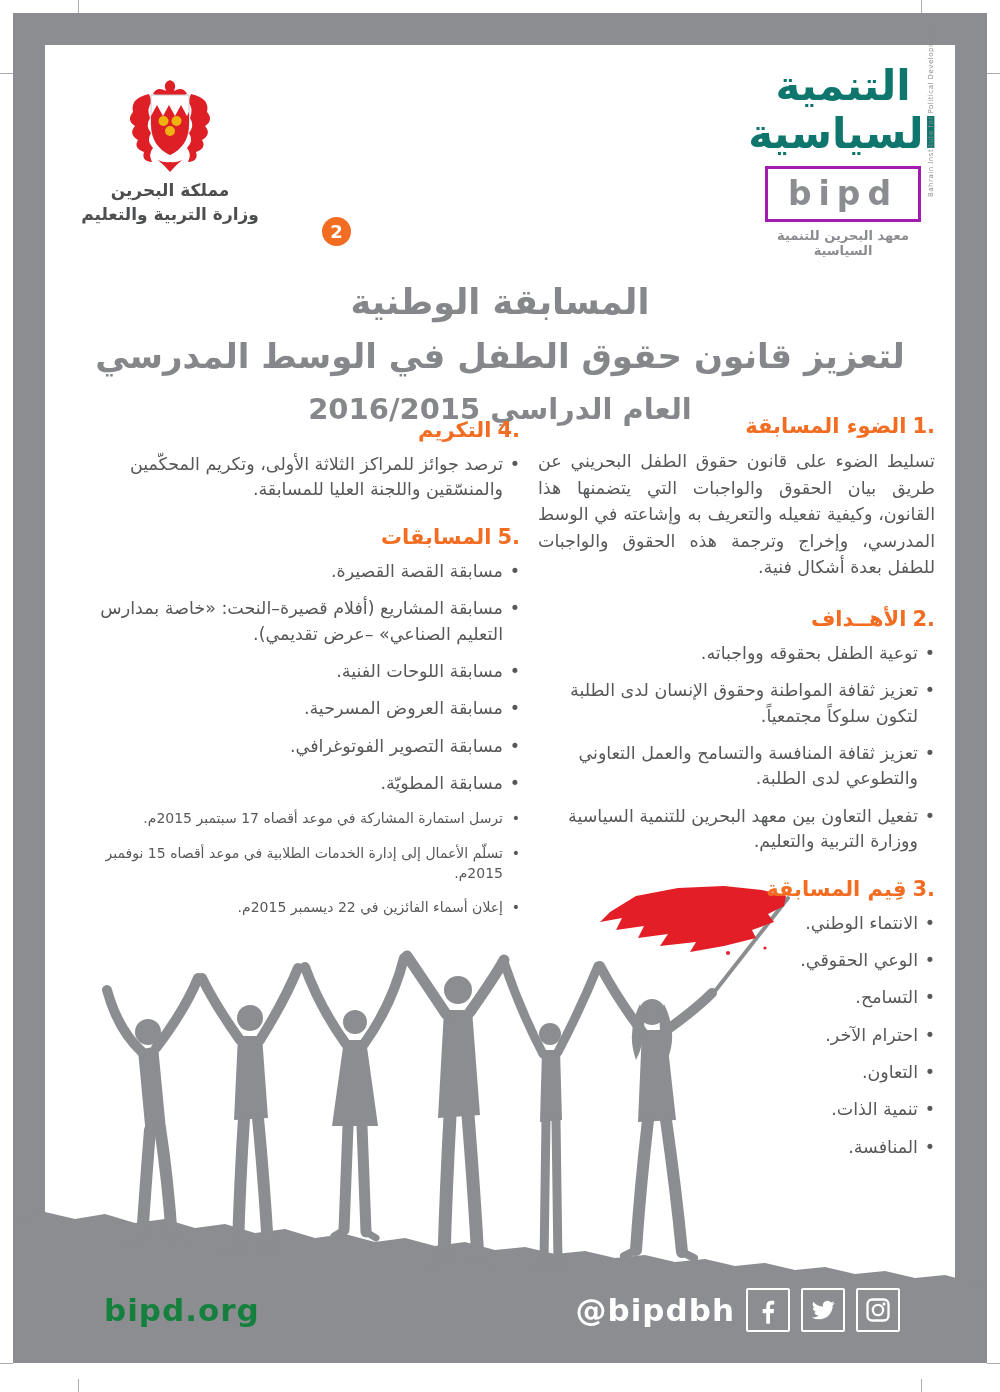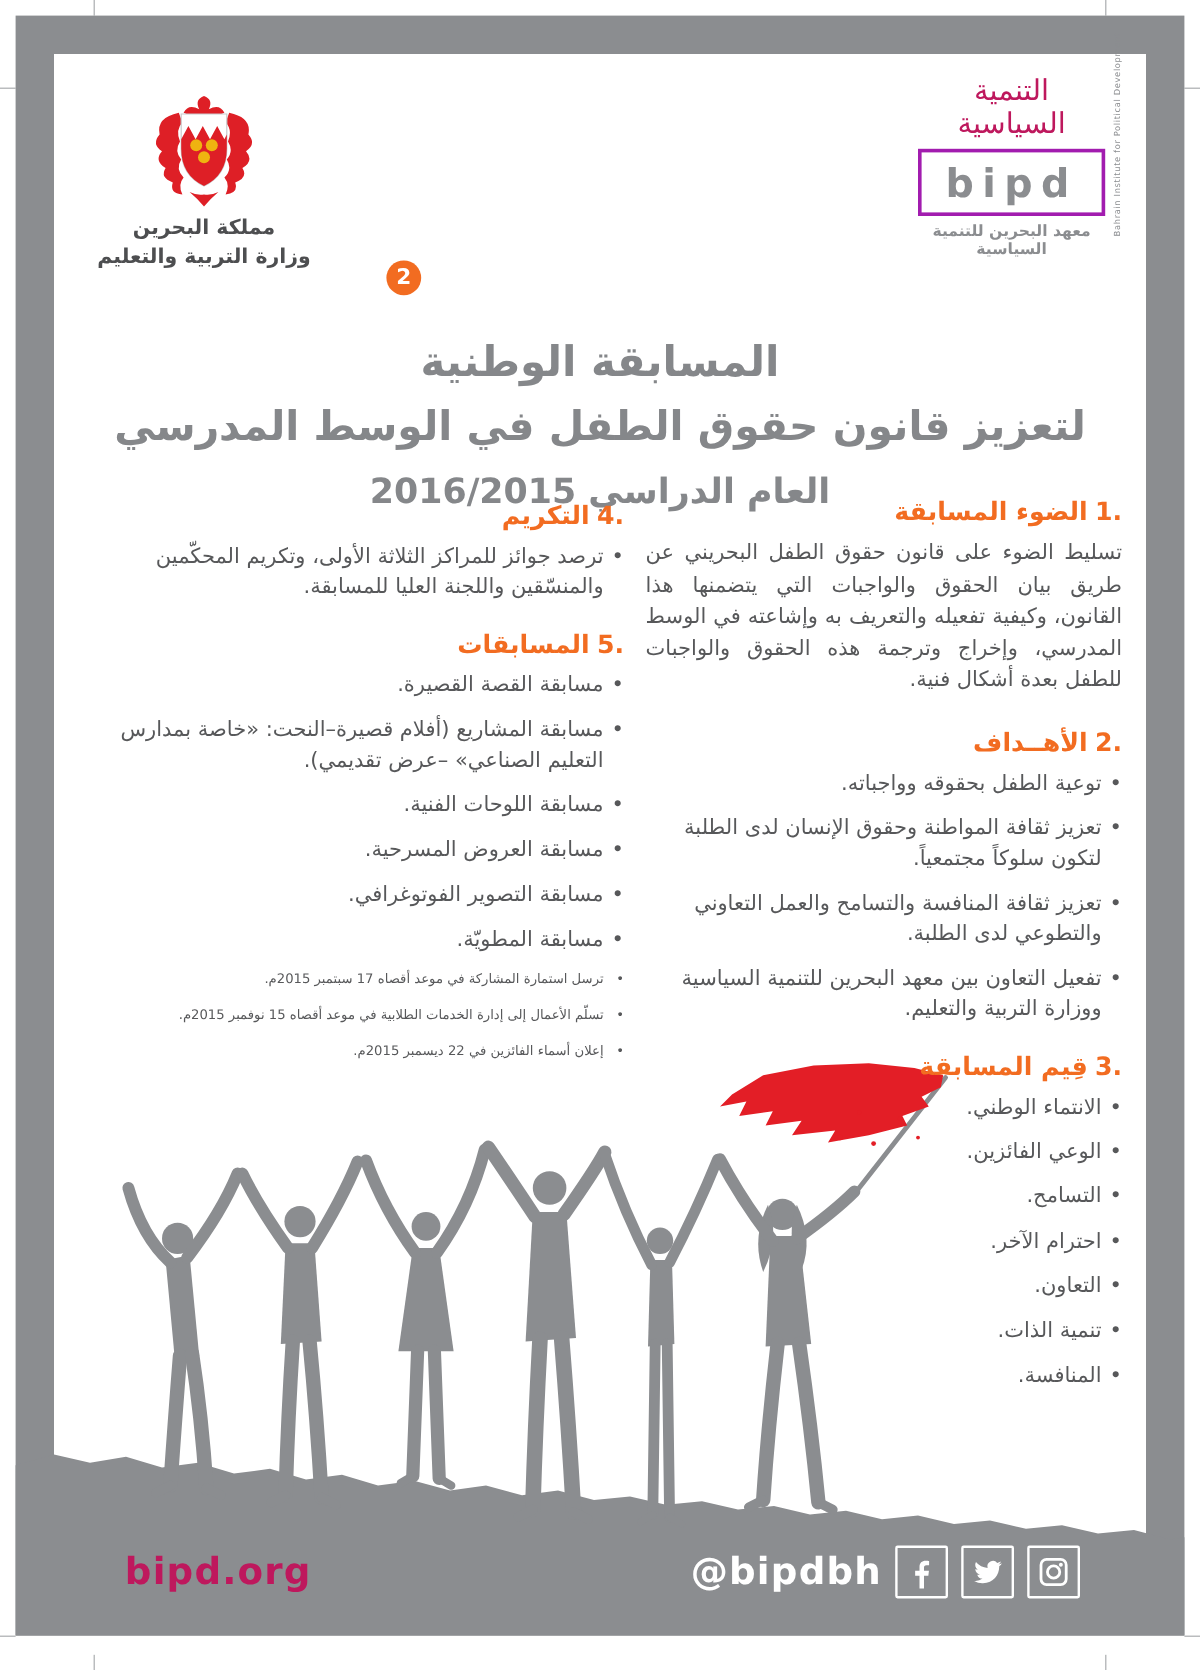--- a/index.html
+++ b/index.html
@@ -11,21 +11,21 @@
   .frame{position:absolute;left:13px;top:13px;width:974px;height:1350px;background:#8B8D90;}
   .content{position:absolute;left:45px;top:45px;width:910px;height:1286px;background:#ffffff;}
 
   
   .moe{position:absolute;left:70px;top:78px;width:200px;text-align:center;z-index:4;}
   .moe .crest{display:block;margin:0 auto 6px auto;}
   .moe .l1{font-size:17px;font-weight:bold;color:#4d4e50;}
   .moe .l2{font-size:17px;font-weight:bold;color:#4d4e50;margin-top:4px;}
 
   .bipd{position:absolute;left:748px;top:62px;width:190px;text-align:center;z-index:4;}
-  .bipd .kufic{color:#be185d;font-weight:normal;font-size:24px;line-height:1.15;}
+  .bipd .kufic{color:#0f766e;font-weight:bold;font-size:42px;line-height:1.15;}
   .bipd .box{margin:7px auto 0 auto;width:150px;height:50px;border:3px solid #a21caf;
              display:flex;align-items:center;justify-content:center;}
   .bipd .box span{color:#8B8D90;font-weight:bold;font-size:33px;letter-spacing:7px;line-height:1;}
   .bipd .env{position:absolute;right:-58px;top:66px;transform:rotate(-90deg);transform-origin:center;
              font-size:7px;color:#8B8D90;letter-spacing:.5px;white-space:nowrap;width:130px;text-align:center;}
   .bipd .cap{margin-top:6px;font-size:13px;font-weight:bold;color:#8B8D90;}
 
   
   .badge{position:absolute;left:322px;top:217px;width:29px;height:29px;border-radius:50%;
          background:#F26C21;color:#fff;font-weight:bold;font-size:18px;display:flex;
@@ -40,27 +40,27 @@
   .col-right{left:538px;top:414px;width:397px;}
   .col-left{left:62px;top:418px;width:458px;}
   .sec-h{color:#F26C21;font-weight:bold;font-size:21px;margin:0 0 10px 0;}
   .sec-h .num{display:inline-block;margin-left:6px;}
   .body-p{font-size:17.5px;line-height:1.52;text-align:justify;margin:0;}
   ul.blist{list-style:none;margin:0;padding:0;}
   ul.blist li{position:relative;padding-right:17px;margin-bottom:12px;font-size:17.5px;line-height:1.45;text-align:right;}
   ul.blist li::before{content:"•";position:absolute;right:0;top:0;color:#57585A;}
   .gap-t{margin-top:26px;}
   .gap-t2{margin-top:22px;}
-  ul.small li{font-size:11px;margin-bottom:14px;}
+  ul.small li{font-size:14px;margin-bottom:14px;}
 
   
   .illus{position:absolute;left:0;top:0;width:1000px;height:1392px;z-index:3;pointer-events:none;}
 
   
-  .foot-web{position:absolute;left:104px;top:1292px;color:#be185d;font-weight:bold;font-size:31px;z-index:5;letter-spacing:1px;}
+  .foot-web{position:absolute;left:104px;top:1292px;color:#15803d;font-weight:bold;font-size:31px;z-index:5;letter-spacing:1px;}
   .foot-right{position:absolute;right:100px;top:1288px;display:flex;align-items:center;gap:11px;z-index:5;margin-left:16px;}
   .foot-handle{color:#fff;font-weight:bold;font-size:31px;letter-spacing:1px;margin-left:4px;}
   .soc{width:40px;height:40px;border:2px solid #fff;border-radius:2px;display:flex;align-items:center;justify-content:center;}
   .soc svg{display:block;}
 </style>
 </head>
 <body>
 
 <div class="page">
 
@@ -127,21 +127,21 @@
       <li>تعزيز ثقافة المواطنة وحقوق الإنسان لدى الطلبة لتكون سلوكاً مجتمعياً.</li>
       <li>تعزيز ثقافة المنافسة والتسامح والعمل التعاوني والتطوعي لدى الطلبة.</li>
       <li>تفعيل التعاون بين معهد البحرين للتنمية السياسية ووزارة التربية والتعليم.</li>
     </ul>
 
     <div class="sec-h gap-t2">
       <span class="num" dir="ltr">3.</span><span>قِيم المسابقة</span>
     </div>
     <ul class="blist">
       <li>الانتماء الوطني.</li>
-      <li>الوعي الفائزين.</li>
+      <li>الوعي الحقوقي.</li>
       <li>التسامح.</li>
       <li>احترام الآخر.</li>
       <li>التعاون.</li>
       <li>تنمية الذات.</li>
       <li>المنافسة.</li>
     </ul>
   </div>
 
   <div class="col col-left">
     <div class="sec-h">

